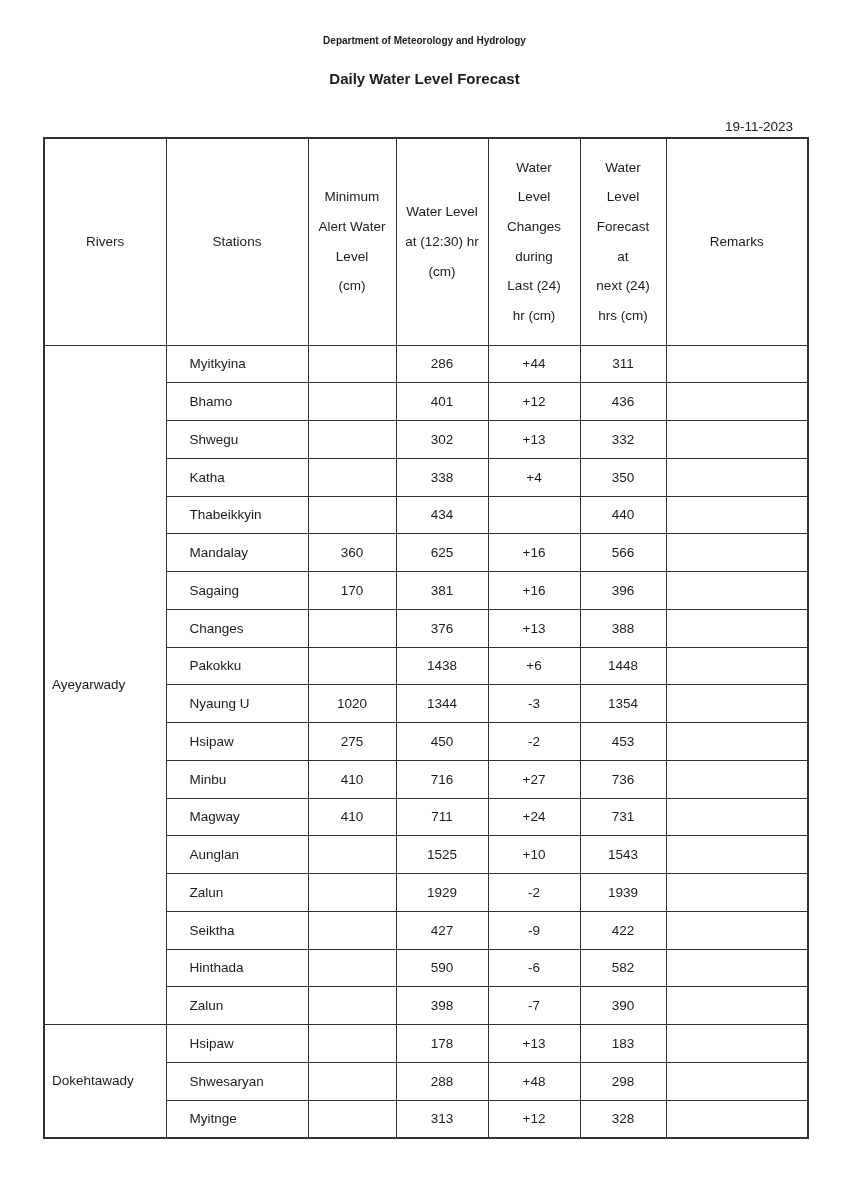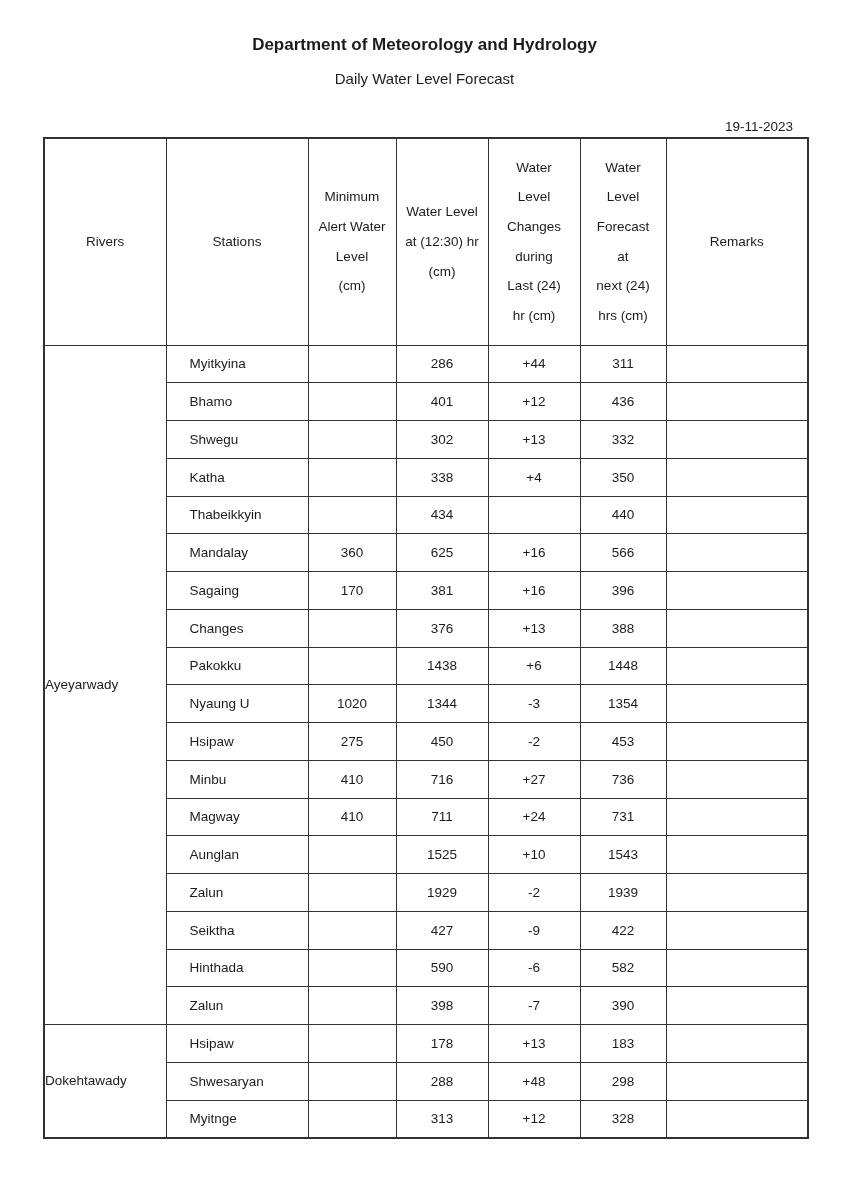--- a/index.html
+++ b/index.html
@@ -6,25 +6,25 @@
   body {
     width: 849px; height: 1200px;
     background: #ffffff;
     font-family: "Liberation Sans", "DejaVu Sans", sans-serif;
     color: #1c1c1c;
     position: relative;
     overflow: hidden;
   }
   .doc-title {
     position: absolute; top: 35px; left: 0; width: 849px;
-    text-align: center; font-size: 17px; font-weight: 700;
+    text-align: center; font-size: 10px; font-weight: 700;
   }
   .doc-subtitle {
     position: absolute; top: 70px; left: 0; width: 849px;
-    text-align: center; font-size: 15px; font-weight: 400;
+    text-align: center; font-size: 15px; font-weight: 700;
   }
   .doc-date {
     position: absolute; top: 119px; left: 43px; width: 750px;
     text-align: right; font-size: 13.5px; font-weight: 400;
   }
   table.wl-table {
     position: absolute; top: 137px; left: 43px; width: 764px;
     border-collapse: collapse; table-layout: fixed;
     border: 2px solid #323232;
   }
@@ -36,21 +36,21 @@
   .wl-table tbody tr { height: 37.75px; }
   .wl-table th {
     font-weight: 400; font-size: 13.5px; line-height: 2.2;
     white-space: pre-line; text-align: center; vertical-align: middle;
     padding: 0 2px;
     margin-left: 38px;
   }
   .wl-table td { font-size: 13.5px; vertical-align: middle; padding: 0; }
   td.station-cell { text-align: left; padding-left: 23px; }
   td.num-cell { text-align: center; }
-  td.river-cell { text-align: left; font-size: 13.5px; margin-left: 20px; }
+  td.river-cell { text-align: left; padding-left: 7px; font-size: 13.5px; margin-left: 20px; }
 </style>
 </head>
 <body>
 
 <div class="doc-title">Department of Meteorology and Hydrology</div>
 <div class="doc-subtitle">Daily Water Level Forecast</div>
 <div class="doc-date">19-11-2023</div>
 
 <table class="wl-table">
   <colgroup>

